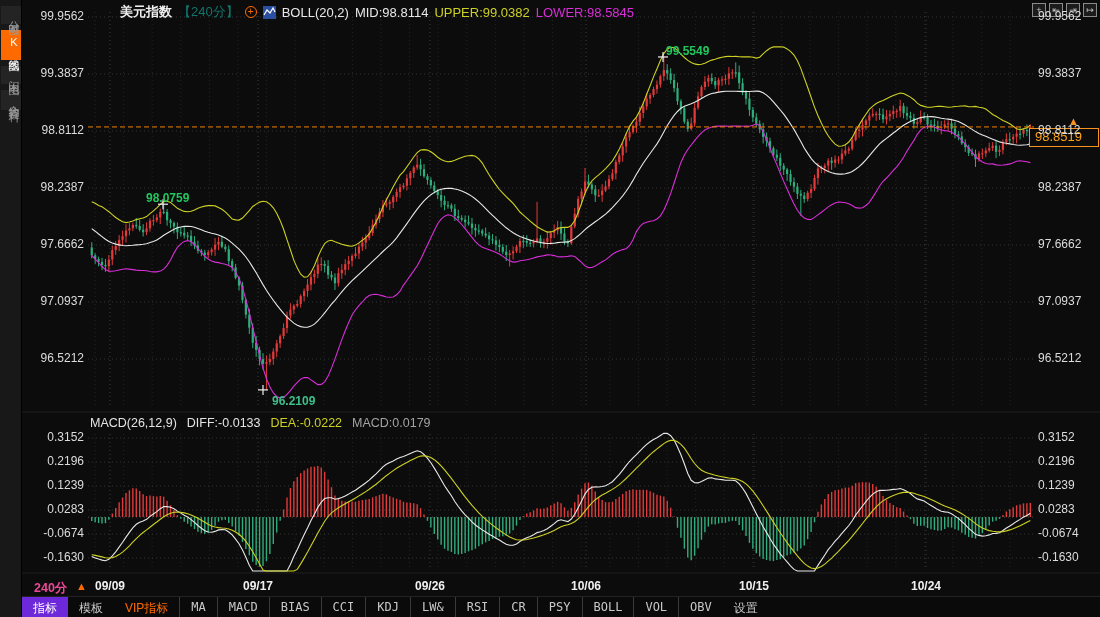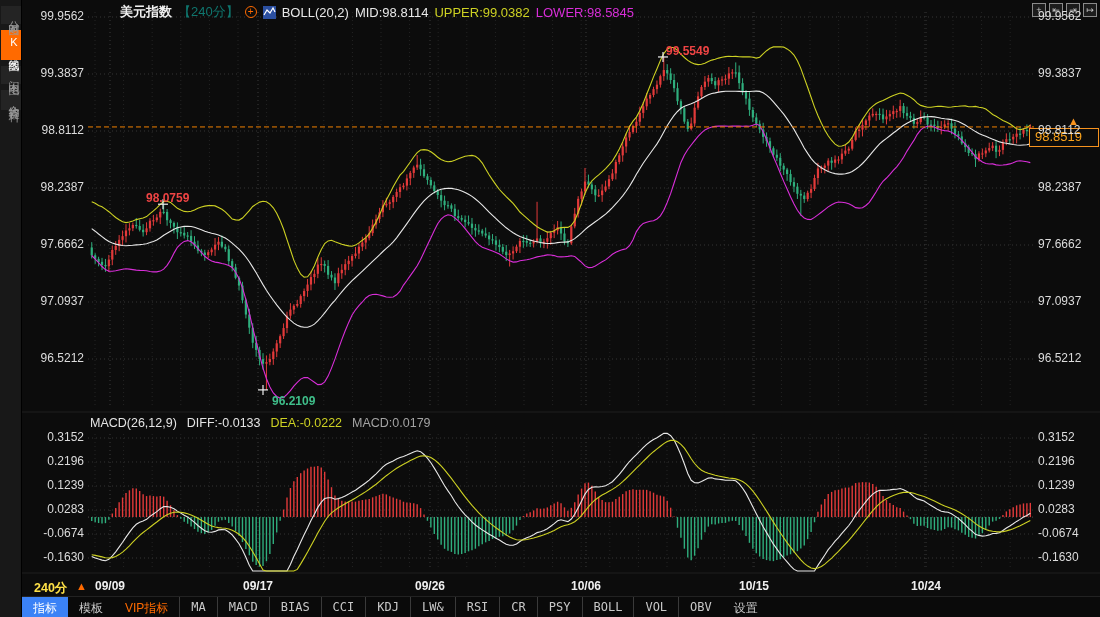--- a/index.html
+++ b/index.html
@@ -36,42 +36,42 @@
 
   .xlab { position:absolute; top:579px; font-size:12px; font-weight:bold; color:#f0f0f0; transform:translateX(-50%); }
 
   
   #macd-hdr { position:absolute; left:90px; top:416px; font-size:12.5px; color:#e4e4e4; display:flex; gap:10px; white-space:nowrap; }
   #macd-hdr .dea { color:#cdd123; }
   #macd-hdr .mac { color:#a3a3a3; }
 
   
   .ann { position:absolute; font-size:12px; font-weight:bold; }
-  .ann.red { color:#ef4444; }
+  .ann.red { color:#22c55e; }
   .ann.green { color:#3fbf8a; }
 
   
   #price-tag { position:absolute; left:1029px; top:128px; width:70px; height:19px; background:#0c0c0c;
     border:1.5px solid #f7931e; color:#f9a21b; font-size:13px; line-height:16px; padding-left:5px; }
   #price-arrow { position:absolute; left:1068px; top:115px; color:#f7931e; font-size:11px; }
 
   
-  #foot-period { position:absolute; left:34px; top:580px; color:#fde047; font-size:12.5px; font-weight:bold; }
+  #foot-period { position:absolute; left:34px; top:580px; color:#ec4899; font-size:12.5px; font-weight:bold; }
   #foot-arrow { position:absolute; left:76px; top:580px; color:#ff6a00; font-size:11px; }
 
   #watermark { position:absolute; left:966px; top:568px; font-size:29px; color:#d8d8d8;
     font-family:"DejaVu Sans", sans-serif; letter-spacing:1px; }
 
   
   #toolbar { position:absolute; left:22px; top:596px; width:1078px; height:21px; background:#0a0a0a;
     border-top:1px solid #222; display:flex; align-items:stretch;
     font-size:12px; color:#c8c8c8; }
   .tb { padding:3px 11px; cursor:pointer; white-space:nowrap; font-family:"DejaVu Sans Mono", monospace; }
   .tb.cjk { font-family:"Liberation Sans", sans-serif; }
-  .tb.active { background:#3b82f6; color:#fff; }
+  .tb.active { background:#6d28d9; color:#fff; }
   .tb.vip { color:#ff6a00; }
   .tb.sep { border-left:1px solid #3a3a3a; }
 </style>
 </head>
 <body>
 
 <div id="stage">
 
   <svg id="chart-svg" width="1100" height="617" viewBox="0 0 1100 617" style="position:absolute;left:0;top:0;">
       <line x1="95" y1="12" x2="95" y2="408" stroke="#242424" stroke-dasharray="1 3"></line>

